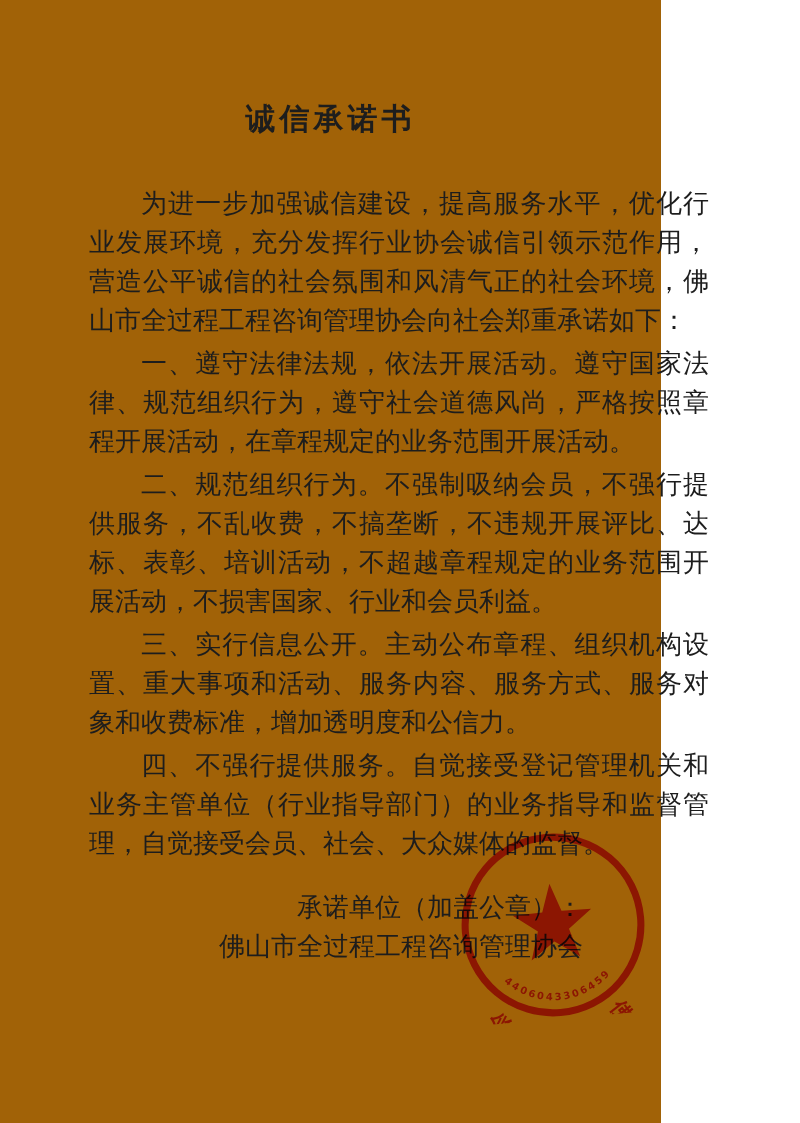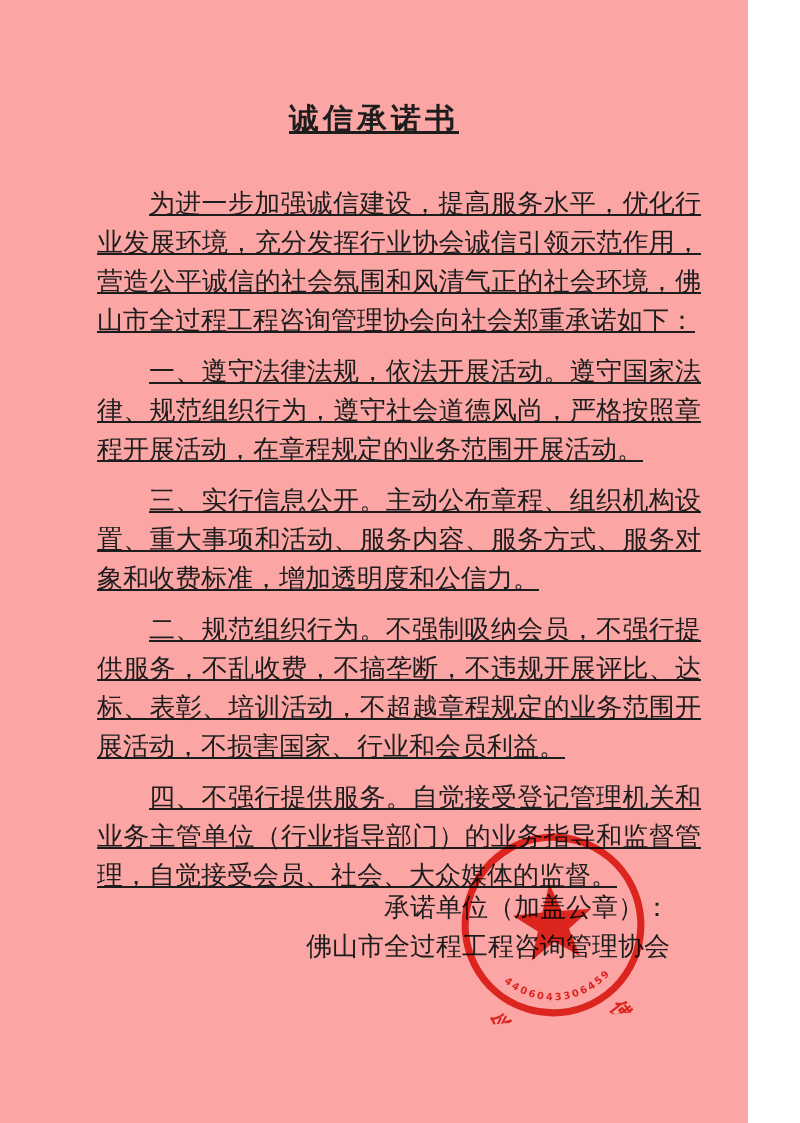--- a/index.html
+++ b/index.html
@@ -9,44 +9,43 @@
   body {
     width: 800px;
     height: 1123px;
     background: #ffffff;
     font-family: "Liberation Serif", "DejaVu Serif", serif;
     color: #1d1d1d;
     overflow: hidden;
   }
   .page {
     position: relative;
-    width: 748px;
+    width: 661px;
     height: 1123px;
-    background: #fca5a5;
-    text-decoration: underline;
+    background: #a16207;
   }
   .doc-title {
     margin: 0;
     padding-top: 100px;
     text-align: center;
     font-size: 30px;
     line-height: 38px;
     font-weight: 700;
     letter-spacing: 4px;
   }
   .doc-body {
     margin: 46px 85px 0 85px;
     width: 628px;
     font-size: 26px;
     line-height: 39px;
     text-align: justify;
     text-justify: inter-character;
   }
   .doc-body p {
-    margin: 12px;
+    margin: 4px;
     padding: 0;
     text-indent: 2em;
   }
   .signature-block {
     position: absolute;
     top: 888px;
     right: 78px;
     text-align: right;
     font-size: 26px;
     line-height: 39px;
@@ -78,22 +77,22 @@
 </head>
 <body>
 
 <div class="page">
 
   <h1 class="doc-title">诚信承诺书</h1>
 
   <div class="doc-body">
     <p>为进一步加强诚信建设，提高服务水平，优化行业发展环境，充分发挥行业协会诚信引领示范作用，营造公平诚信的社会氛围和风清气正的社会环境，佛山市全过程工程咨询管理协会向社会郑重承诺如下：</p>
     <p>一、遵守法律法规，依法开展活动。遵守国家法律、规范组织行为，遵守社会道德风尚，严格按照章程开展活动，在章程规定的业务范围开展活动。</p>
+    <p>二、规范组织行为。不强制吸纳会员，不强行提供服务，不乱收费，不搞垄断，不违规开展评比、达标、表彰、培训活动，不超越章程规定的业务范围开展活动，不损害国家、行业和会员利益。</p>
     <p>三、实行信息公开。主动公布章程、组织机构设置、重大事项和活动、服务内容、服务方式、服务对象和收费标准，增加透明度和公信力。</p>
-    <p>二、规范组织行为。不强制吸纳会员，不强行提供服务，不乱收费，不搞垄断，不违规开展评比、达标、表彰、培训活动，不超越章程规定的业务范围开展活动，不损害国家、行业和会员利益。</p>
     <p>四、不强行提供服务。自觉接受登记管理机关和业务主管单位（行业指导部门）的业务指导和监督管理，自觉接受会员、社会、大众媒体的监督。</p>
   </div>
 
   <div class="signature-block">
     <div>承诺单位（加盖公章）：</div>
     <div>佛山市全过程工程咨询管理协会</div>
   </div>
 
   <svg class="seal" viewBox="0 0 200 200" xmlns="http://www.w3.org/2000/svg">
     <defs>

